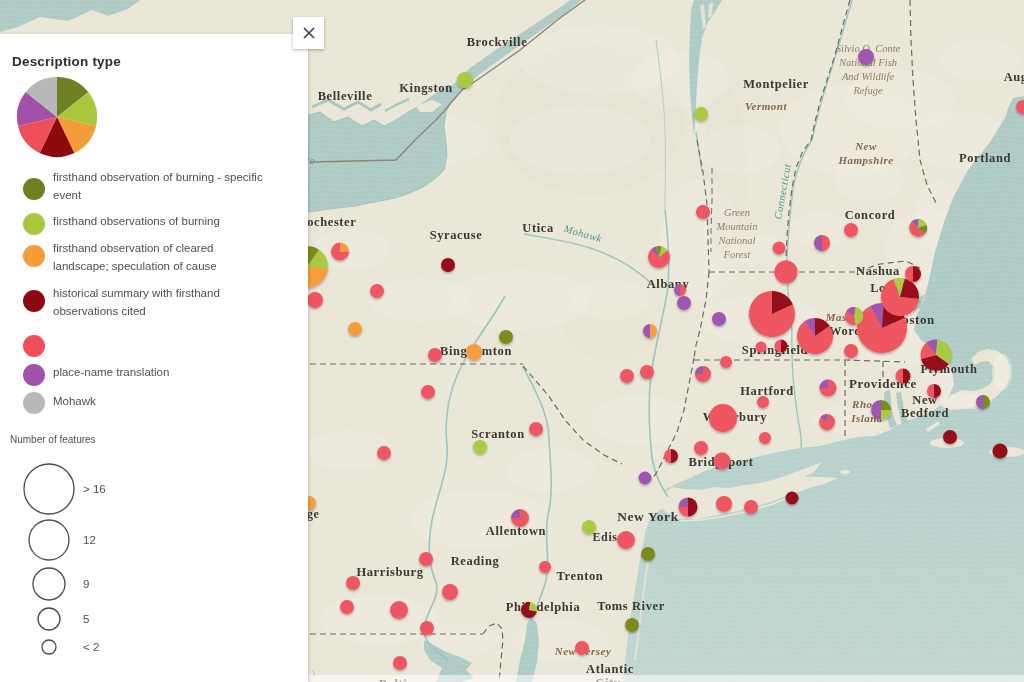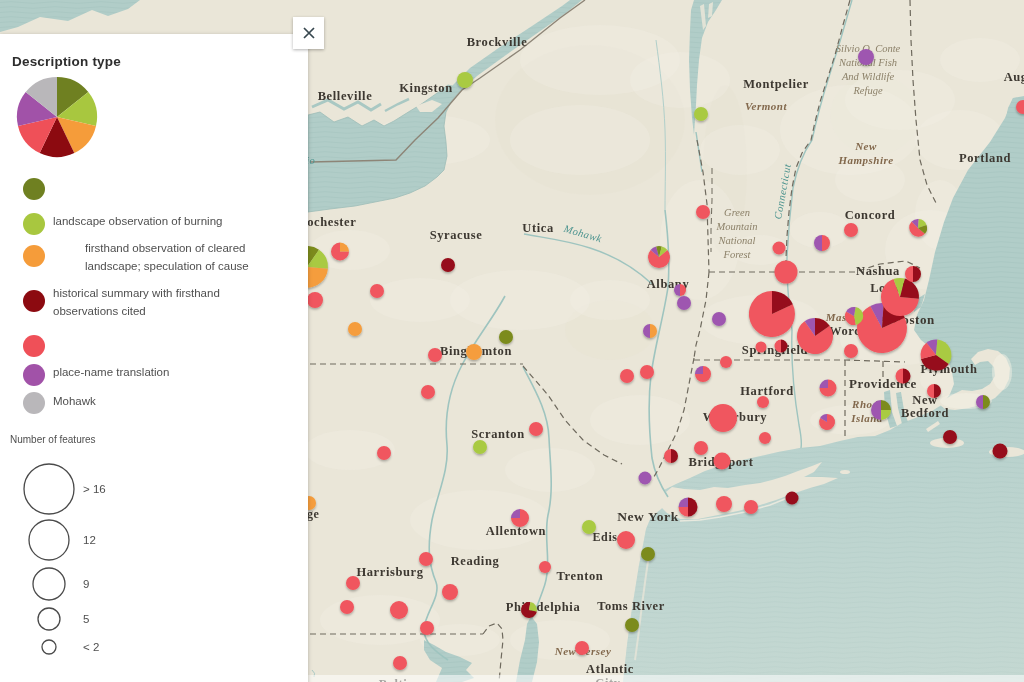--- a/index.html
+++ b/index.html
@@ -363,24 +363,25 @@
 <circle cx="49" cy="506" r="20" fill="white" stroke="#4a4a4a" stroke-width="1.3"></circle>
 <text x="83" y="510" font-family="Liberation Sans, sans-serif" font-size="11.5" fill="#4f4f4f">12</text>
 <circle cx="49" cy="550" r="16" fill="white" stroke="#4a4a4a" stroke-width="1.3"></circle>
 <text x="83" y="554" font-family="Liberation Sans, sans-serif" font-size="11.5" fill="#4f4f4f">9</text>
 <circle cx="49" cy="585" r="11" fill="white" stroke="#4a4a4a" stroke-width="1.3"></circle>
 <text x="83" y="589" font-family="Liberation Sans, sans-serif" font-size="11.5" fill="#4f4f4f">5</text>
 <circle cx="49" cy="613" r="7" fill="white" stroke="#4a4a4a" stroke-width="1.3"></circle>
 <text x="83" y="617" font-family="Liberation Sans, sans-serif" font-size="11.5" fill="#4f4f4f">&lt; 2</text>
   </svg>
   <div class="dot" style="background:#6f8021;top:144px;"></div>
+<div class="lt" style="top:133.5px;">firsthand observation of burning - specific<br>event</div>
 <div class="dot" style="background:#a8c73f;top:179px;"></div>
-<div class="lt" style="top:178px;">landscape observation of burning</div>
+<div class="lt" style="top:178px;">firsthand observations of burning</div>
 <div class="dot" style="background:#f59c3a;top:211px;"></div>
-<div class="lt" style="top:204.5px;margin-left:32px;">firsthand observation of cleared<br>landscape; speculation of cause</div>
+<div class="lt" style="top:204.5px;">firsthand observation of cleared<br>landscape; speculation of cause</div>
 <div class="dot" style="background:#8c0a10;top:256px;"></div>
 <div class="lt" style="top:249.5px;">historical summary with firsthand<br>observations cited</div>
 <div class="dot" style="background:#ef5058;top:300.5px;"></div>
 <div class="dot" style="background:#a152a8;top:329.5px;"></div>
 <div class="lt" style="top:329px;">place-name translation</div>
 <div class="dot" style="background:#b9b7ba;top:358px;"></div>
 <div class="lt" style="top:358px;">Mohawk</div>
   <div id="nof">Number of features</div>
 </div>
 <div id="closebtn">

